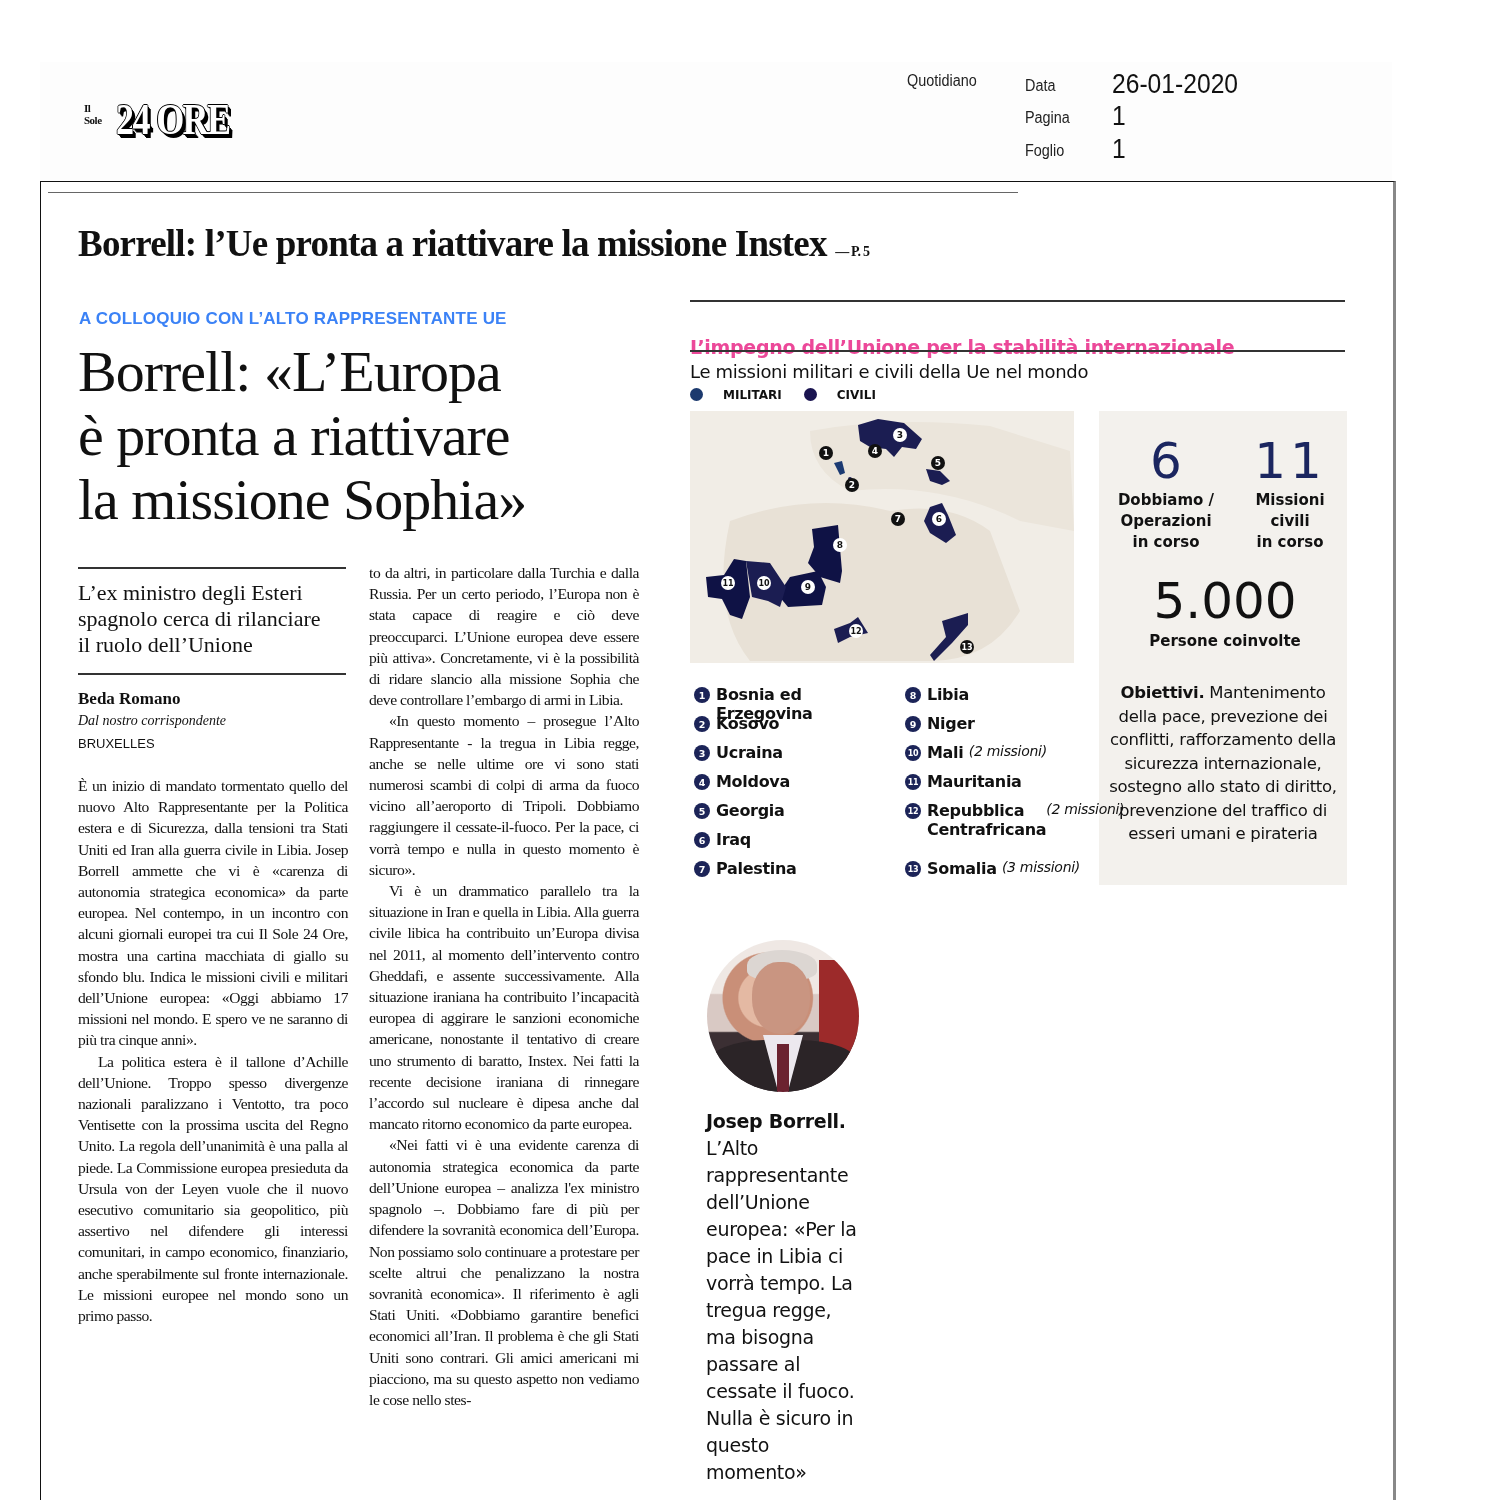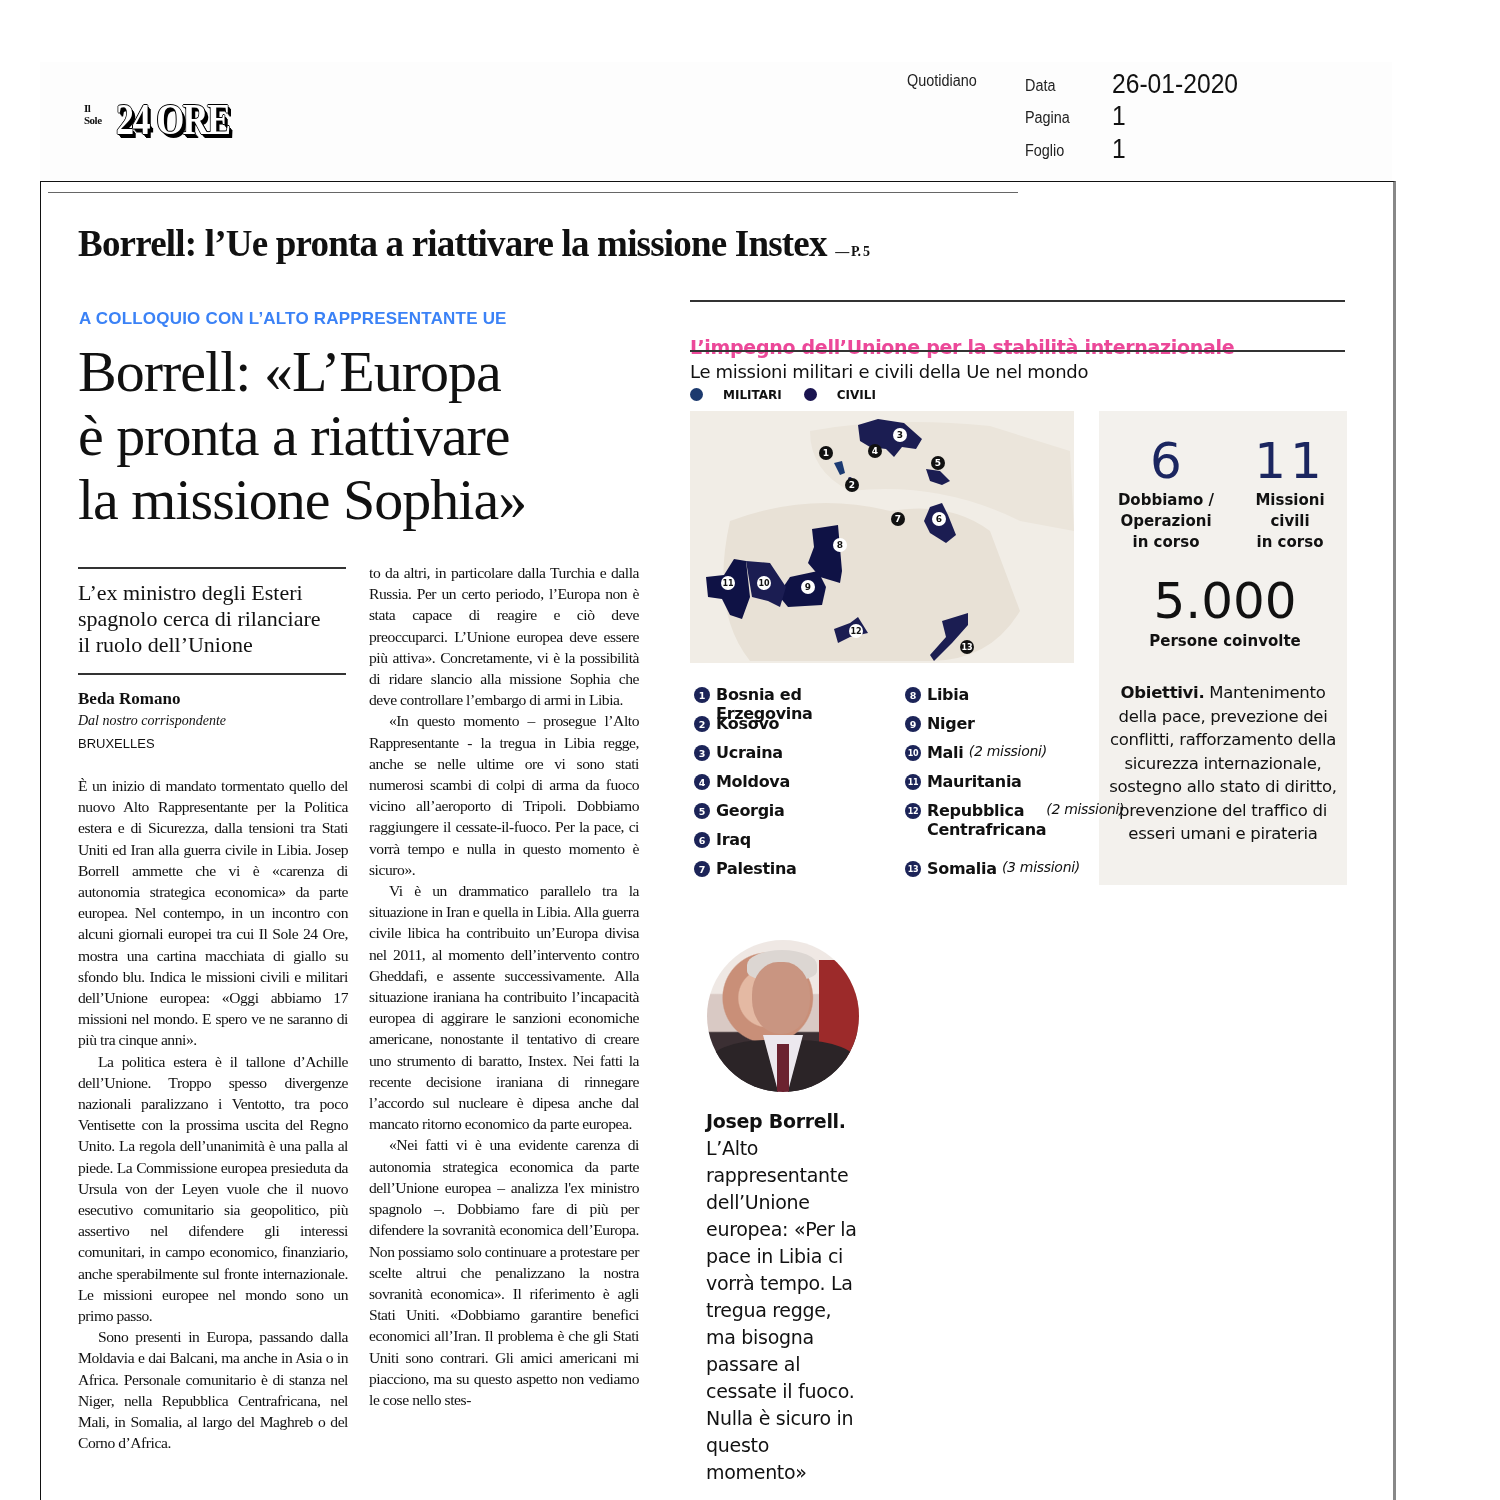--- a/index.html
+++ b/index.html
@@ -105,21 +105,20 @@
 spagnolo cerca di rilanciare
 il ruolo dell’Unione</div>
 <div class="rule" style="left:78px; top:673px; width:268px;"></div>
 <div class="author">Beda Romano</div>
 <div class="role">Dal nostro corrispondente</div>
 <div class="dateline">BRUXELLES</div>
 
 <div class="col" style="left:78px; top:775px;">
   <p>È un inizio di mandato tormentato quello del nuovo Alto Rappresentante per la Politica estera e di Sicurezza, dalla tensioni tra Stati Uniti ed Iran alla guerra civile in Libia. Josep Borrell ammette che vi è «carenza di autonomia strategica economica» da parte europea. Nel contempo, in un incontro con alcuni giornali europei tra cui Il Sole 24 Ore, mostra una cartina macchiata di giallo su sfondo blu. Indica le missioni civili e militari dell’Unione europea: «Oggi abbiamo 17 missioni nel mondo. E spero ve ne saranno di più tra cinque anni».</p>
   <p class="ind">La politica estera è il tallone d’Achille dell’Unione. Troppo spesso divergenze nazionali paralizzano i Ventotto, tra poco Ventisette con la prossima uscita del Regno Unito. La regola dell’unanimità è una palla al piede. La Commissione europea presieduta da Ursula von der Leyen vuole che il nuovo esecutivo comunitario sia geopolitico, più assertivo nel difendere gli interessi comunitari, in campo economico, finanziario, anche sperabilmente sul fronte internazionale. Le missioni europee nel mondo sono un primo passo.</p>
-  <p class="ind">Sono presenti in Europa, passando dalla Moldavia e dai Balcani, ma anche in Asia o in Africa. Personale comunitario è di stanza nel Niger, nella Repubblica Centrafricana, nel Mali, in Somalia, al largo del Maghreb o del Corno d’Africa.</p>
 </div>
 
 <div class="col" style="left:369px; top:562px;">
   <p>to da altri, in particolare dalla Turchia e dalla Russia. Per un certo periodo, l’Europa non è stata capace di reagire e ciò deve preoccuparci. L’Unione europea deve essere più attiva». Concretamente, vi è la possibilità di ridare slancio alla missione Sophia che deve controllare l’embargo di armi in Libia.</p>
   <p class="ind">«In questo momento – prosegue l’Alto Rappresentante - la tregua in Libia regge, anche se nelle ultime ore vi sono stati numerosi scambi di colpi di arma da fuoco vicino all’aeroporto di Tripoli. Dobbiamo raggiungere il cessate-il-fuoco. Per la pace, ci vorrà tempo e nulla in questo momento è sicuro».</p>
   <p class="ind">Vi è un drammatico parallelo tra la situazione in Iran e quella in Libia. Alla guerra civile libica ha contribuito un’Europa divisa nel 2011, al momento dell’intervento contro Gheddafi, e assente successivamente. Alla situazione iraniana ha contribuito l’incapacità europea di aggirare le sanzioni economiche americane, nonostante il tentativo di creare uno strumento di baratto, Instex. Nei fatti la recente decisione iraniana di rinnegare l’accordo sul nucleare è dipesa anche dal mancato ritorno economico da parte europea.</p>
   <p class="ind">«Nei fatti vi è una evidente carenza di autonomia strategica economica da parte dell’Unione europea – analizza l'ex ministro spagnolo –. Dobbiamo fare di più per difendere la sovranità economica dell’Europa. Non possiamo solo continuare a protestare per scelte altrui che penalizzano la nostra sovranità economica». Il riferimento è agli Stati Uniti. «Dobbiamo garantire benefici economici all’Iran. Il problema è che gli Stati Uniti sono contrari. Gli amici americani mi piacciono, ma su questo aspetto non vediamo le cose nello stes-</p>
 </div>
 
 <div class="ig-rule" style="top:300px;"></div>

